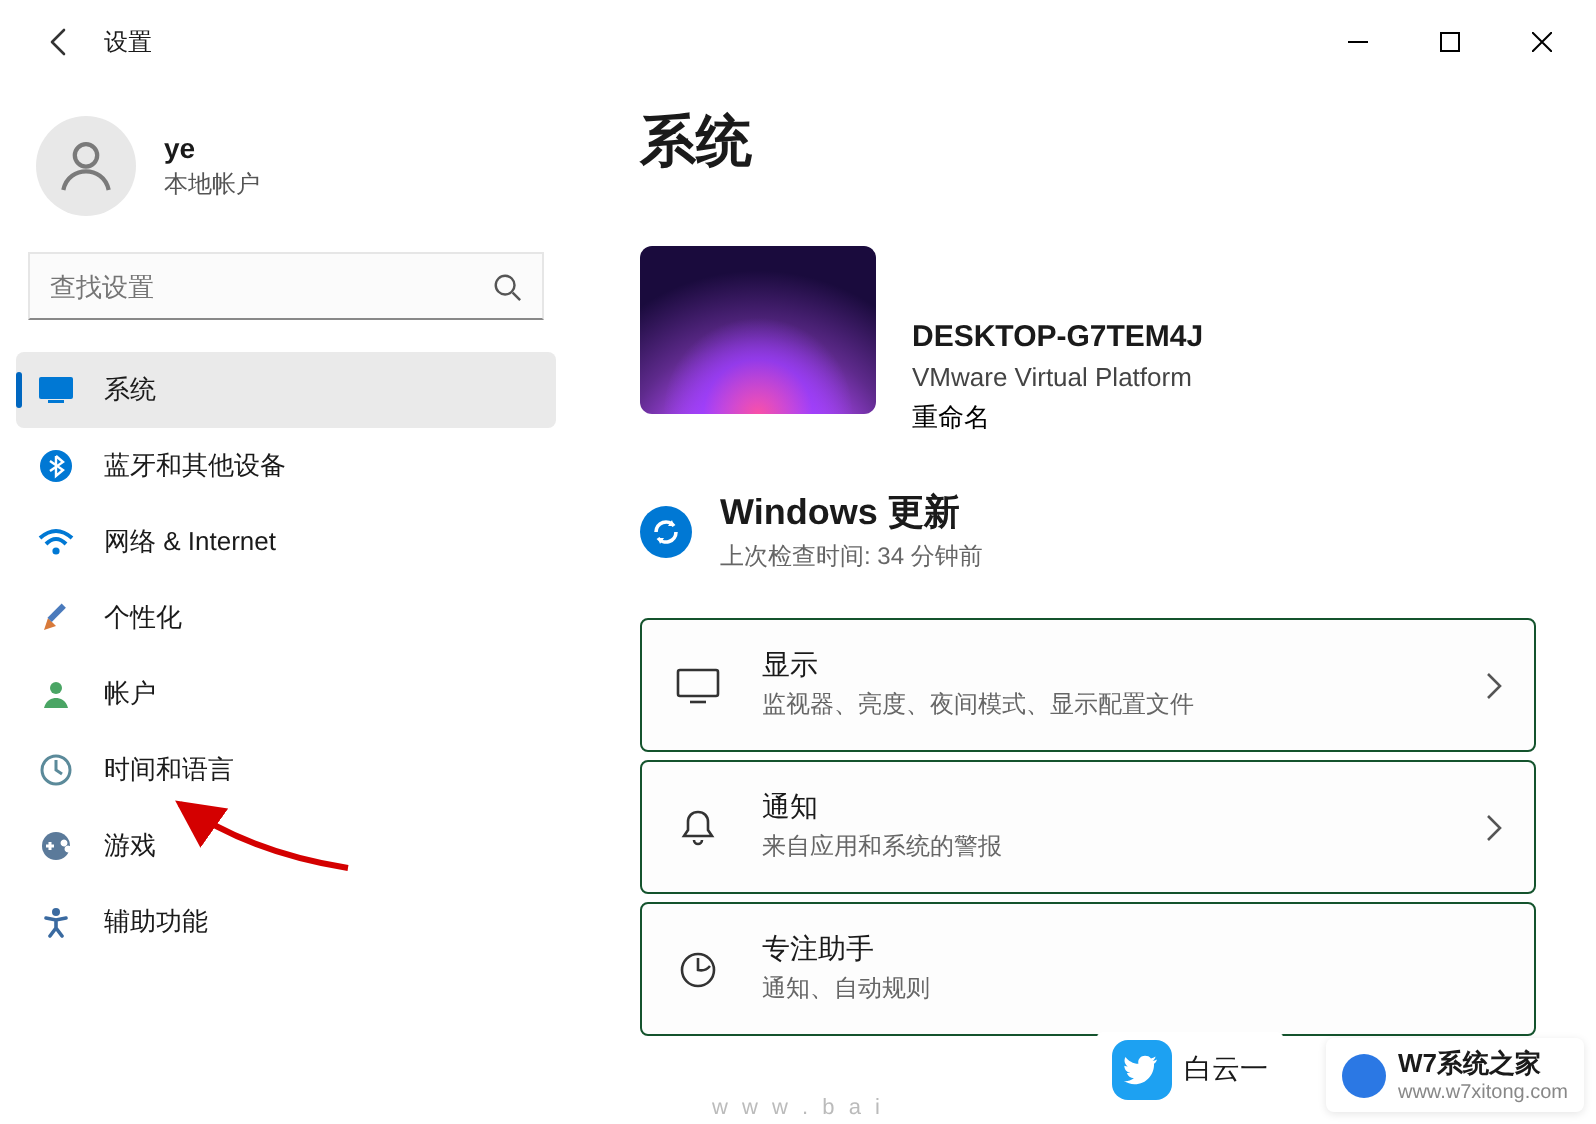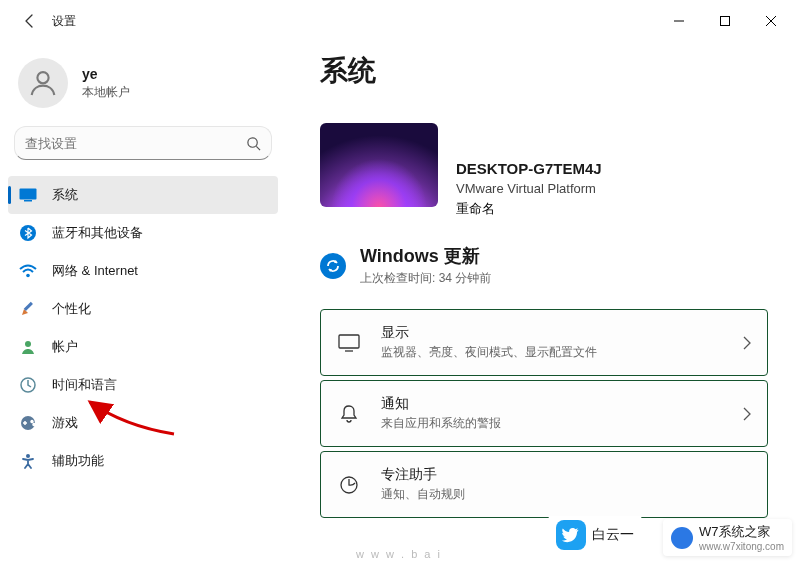--- a/index.html
+++ b/index.html
@@ -10,21 +10,21 @@
   .title { font-size: 12px; }
   .titlebar .right { margin-left: auto; display: flex; }
   .tb-btn { width: 46px; height: 32px; display: flex; align-items: center; justify-content: center; cursor: pointer; }
   .container { display: flex; height: calc(100% - 42px); }
   .sidebar { width: 286px; padding: 6px 0 0 0; }
   .account { display: flex; gap: 14px; align-items: center; padding: 10px 18px 18px 18px; }
   .avatar { width: 50px; height: 50px; border-radius: 50%; background: #e8e8e8; display: flex; align-items: center; justify-content: center; }
   .account-info .name { font-size: 14px; font-weight: 600; }
   .account-info .type { font-size: 12px; color: #555; margin-top: 2px; }
   .search-wrap { padding: 0 14px 14px 14px; }
-  .search { height: 34px; background: #fbfbfb; border: 1px solid #e6e6e6; border-bottom: 1px solid #888; border-radius: 12px; display: flex; align-items: center; padding: 13px 10px; }
+  .search { height: 34px; background: #fbfbfb; border: 1px solid #e6e6e6; border-bottom: 1px solid #888; border-radius: 0; display: flex; align-items: center; padding: 13px 10px; }
   .search input { flex: 1; border: none; background: transparent; outline: none; font-size: 13px; }
   .nav { display: flex; flex-direction: column; padding: 2px 8px; }
   .nav-item { display: flex; align-items: center; height: 38px; padding: 0 8px 0 10px; border-radius: 4px; cursor: pointer; font-size: 13px; position: relative; }
   .nav-item.selected { background: #eaeaea; }
   .nav-item.selected::before { content: ""; position: absolute; left: 0; top: 10px; bottom: 10px; width: 3px; background: #0067c0; border-radius: 2px; }
   .nav-icon { width: 20px; height: 20px; margin-right: 14px; display: flex; align-items: center; justify-content: center; }
   .content { flex: 1; padding: 10px 30px 0 34px; overflow-y: auto; }
   .page-title { font-size: 28px; font-weight: 600; margin-bottom: 22px; }
   .device-info { display: flex; gap: 18px; align-items: center; margin-bottom: 22px; }
   .device-img { width: 118px; height: 84px; border-radius: 6px; background: radial-gradient(circle at 50% 140%, #ff6b9d 0%, #b84dff 30%, #5e2a8c 55%, #1a0b3d 80%); position: relative; overflow: hidden; }
@@ -278,16 +278,16 @@
   <div class="bird">
       <svg width="18" height="18" viewBox="0 0 24 24">
         <path d="M22 5c-1 .5-2 .8-3 1 1-.7 1.8-1.7 2-3-1 .6-2 1-3 1.3C17 3 15.7 2.5 14 2.5c-3 0-5 2.5-4.4 5.4C6 7.7 3 6 1 3.3c-1.3 2.2-.6 5 1.5 6.4-.8 0-1.6-.3-2.3-.6 0 2.3 1.6 4.4 4 4.8-.7.2-1.5.2-2.3.1.6 2 2.5 3.4 4.7 3.5C4.5 19 2 19.7 0 19.4 2 20.7 4.5 21.5 7 21.5c8.5 0 13.3-7.2 13-13.6 1-.7 1.7-1.6 2-2.9z" fill="#fff"></path>
       </svg>
     </div>
   <span>白云一</span>
 </div>
 <div class="wm-right">
   <div class="eye"></div>
   <div>
-    <div style="font-weight:400;">W7系统之家</div>
+    <div style="font-weight:700;">W7系统之家</div>
     <div style="font-size:10px; color:#888;">www.w7xitong.com</div>
   </div>
 </div>
 
 </body></html>

